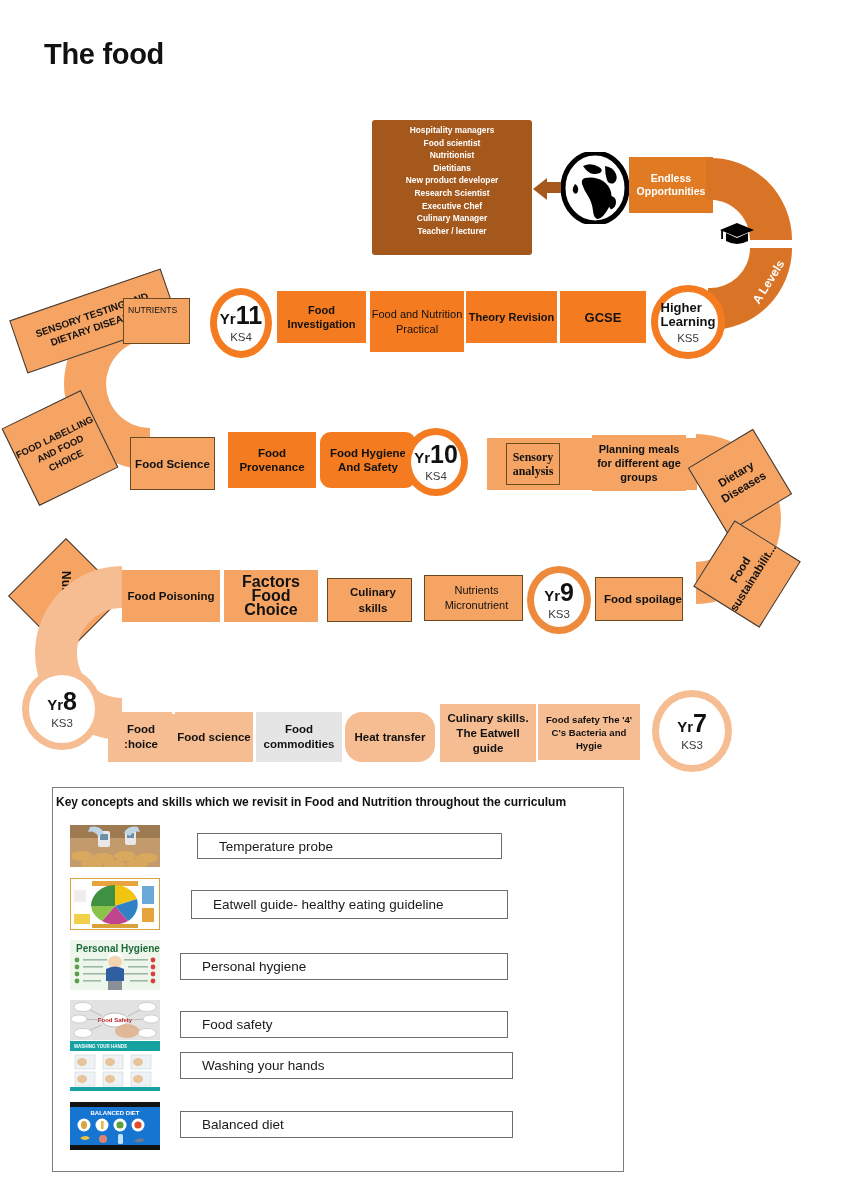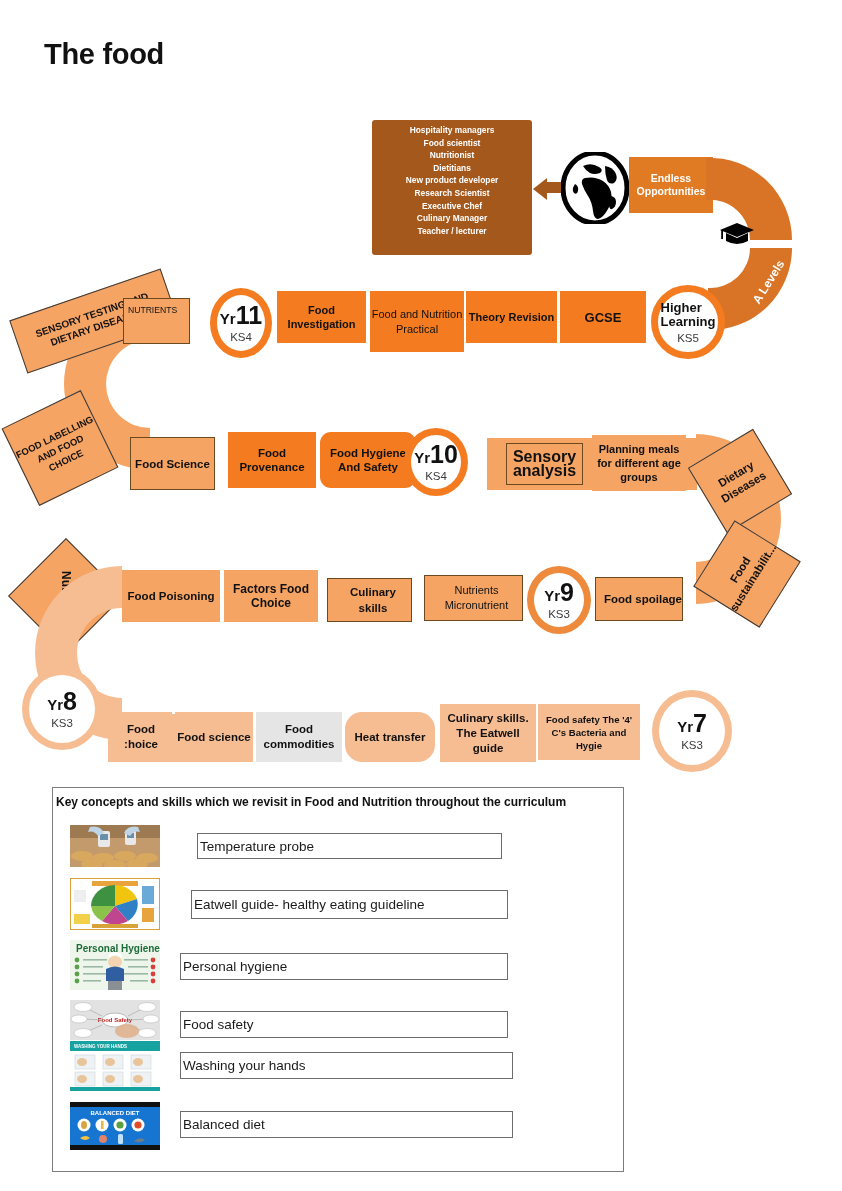--- a/index.html
+++ b/index.html
@@ -104,21 +104,21 @@
     border:1.4px solid #7d7d7d;background:#ffffff;box-sizing:border-box;
   }
   #key-panel-title{
     position:absolute;left:56px;top:795px;
     font-size:12px;font-weight:bold;color:#111;
   }
   .kc-thumb{position:absolute;border:0;}
   .kc-box{
     position:absolute;border:1.3px solid #6c6c6c;background:#ffffff;
     display:flex;align-items:center;box-sizing:border-box;
-    font-size:13.5px;color:#1a1a1a;padding-left:2px;
+    font-size:13.5px;color:#1a1a1a;padding-left:21px;
   }
 </style>
 </head>
 <body>
 
 <div class="abs" id="page-title">The food</div>
 
 <div class="abs" id="careers-box">
   <div>Hospitality managers</div>
   <div>Food scientist</div>
@@ -227,21 +227,21 @@
 <div class="fbox bright b-bold" style="left:320px;top:432px;width:96px;height:56px;font-size:11.5px;line-height:14px;border-radius:11px;">
   <span>Food Hygiene And Safety</span>
 </div>
 
 <div class="yr-circle ring-dark" style="left:404px;top:428px;width:64px;height:68px;">
   <div class="yr-main"><span>Yr</span><b>10</b></div>
   <div class="yr-ks">KS4</div>
 </div>
 
 <div class="abs pale" style="left:487px;top:438px;width:210px;height:52px;"></div>
-<div class="fbox pale outlined b-bold" style="left:506px;top:443px;width:77px;height:42px;font-size:16px;line-height:14px;">
+<div class="fbox pale outlined b-bold" style="left:506px;top:443px;width:54px;height:42px;font-size:12px;line-height:14px;font-family:Liberation Serif, serif;">
   <span>Sensory analysis</span>
 </div>
 <div class="fbox pale b-bold" style="left:592px;top:435px;width:94px;height:56px;font-size:11px;line-height:14px;">
   <span>Planning meals for different age groups</span>
 </div>
 
 <div class="abs" style="left:690px;top:430px;">
   <svg width="120" height="180" viewBox="0 0 120 180">
     <path d="M6 4 A 84 84 0 0 1 6 174 L 6 132 A 42 42 0 0 0 6 46 Z" fill="#F5A464"></path>
   </svg>
@@ -253,21 +253,21 @@
   <span>Food sustainabilit...</span>
 </div>
 
 <div class="tilt" style="left:25px;top:555px;width:82px;height:82px;transform:rotate(-45deg);font-size:12px;">
   <span style="transform:rotate(135deg);display:inline-block;">Nutrition</span>
 </div>
 
 <div class="fbox pale b-bold" style="left:122px;top:570px;width:98px;height:52px;font-size:11.5px;line-height:14px;">
   <span>Food Poisoning</span>
 </div>
-<div class="fbox pale b-bold" style="left:224px;top:570px;width:94px;height:52px;font-size:12px;line-height:14px;">
+<div class="fbox pale b-bold" style="left:224px;top:570px;width:94px;height:52px;font-size:16px;line-height:14px;">
   <span>Factors Food Choice</span>
 </div>
 <div class="fbox pale outlined b-bold" style="left:327px;top:578px;width:85px;height:44px;font-size:11.5px;line-height:16px;justify-content:flex-start;padding-left:7px;">
   <span>Culinary skills</span>
 </div>
 <div class="fbox pale outlined" style="left:424px;top:575px;width:99px;height:46px;font-size:11px;line-height:15px;justify-content:flex-start;padding-left:6px;">
   <span>Nutrients Micronutrient</span>
 </div>
 
 <div class="yr-circle ring-mid" style="left:527px;top:566px;width:64px;height:68px;">

